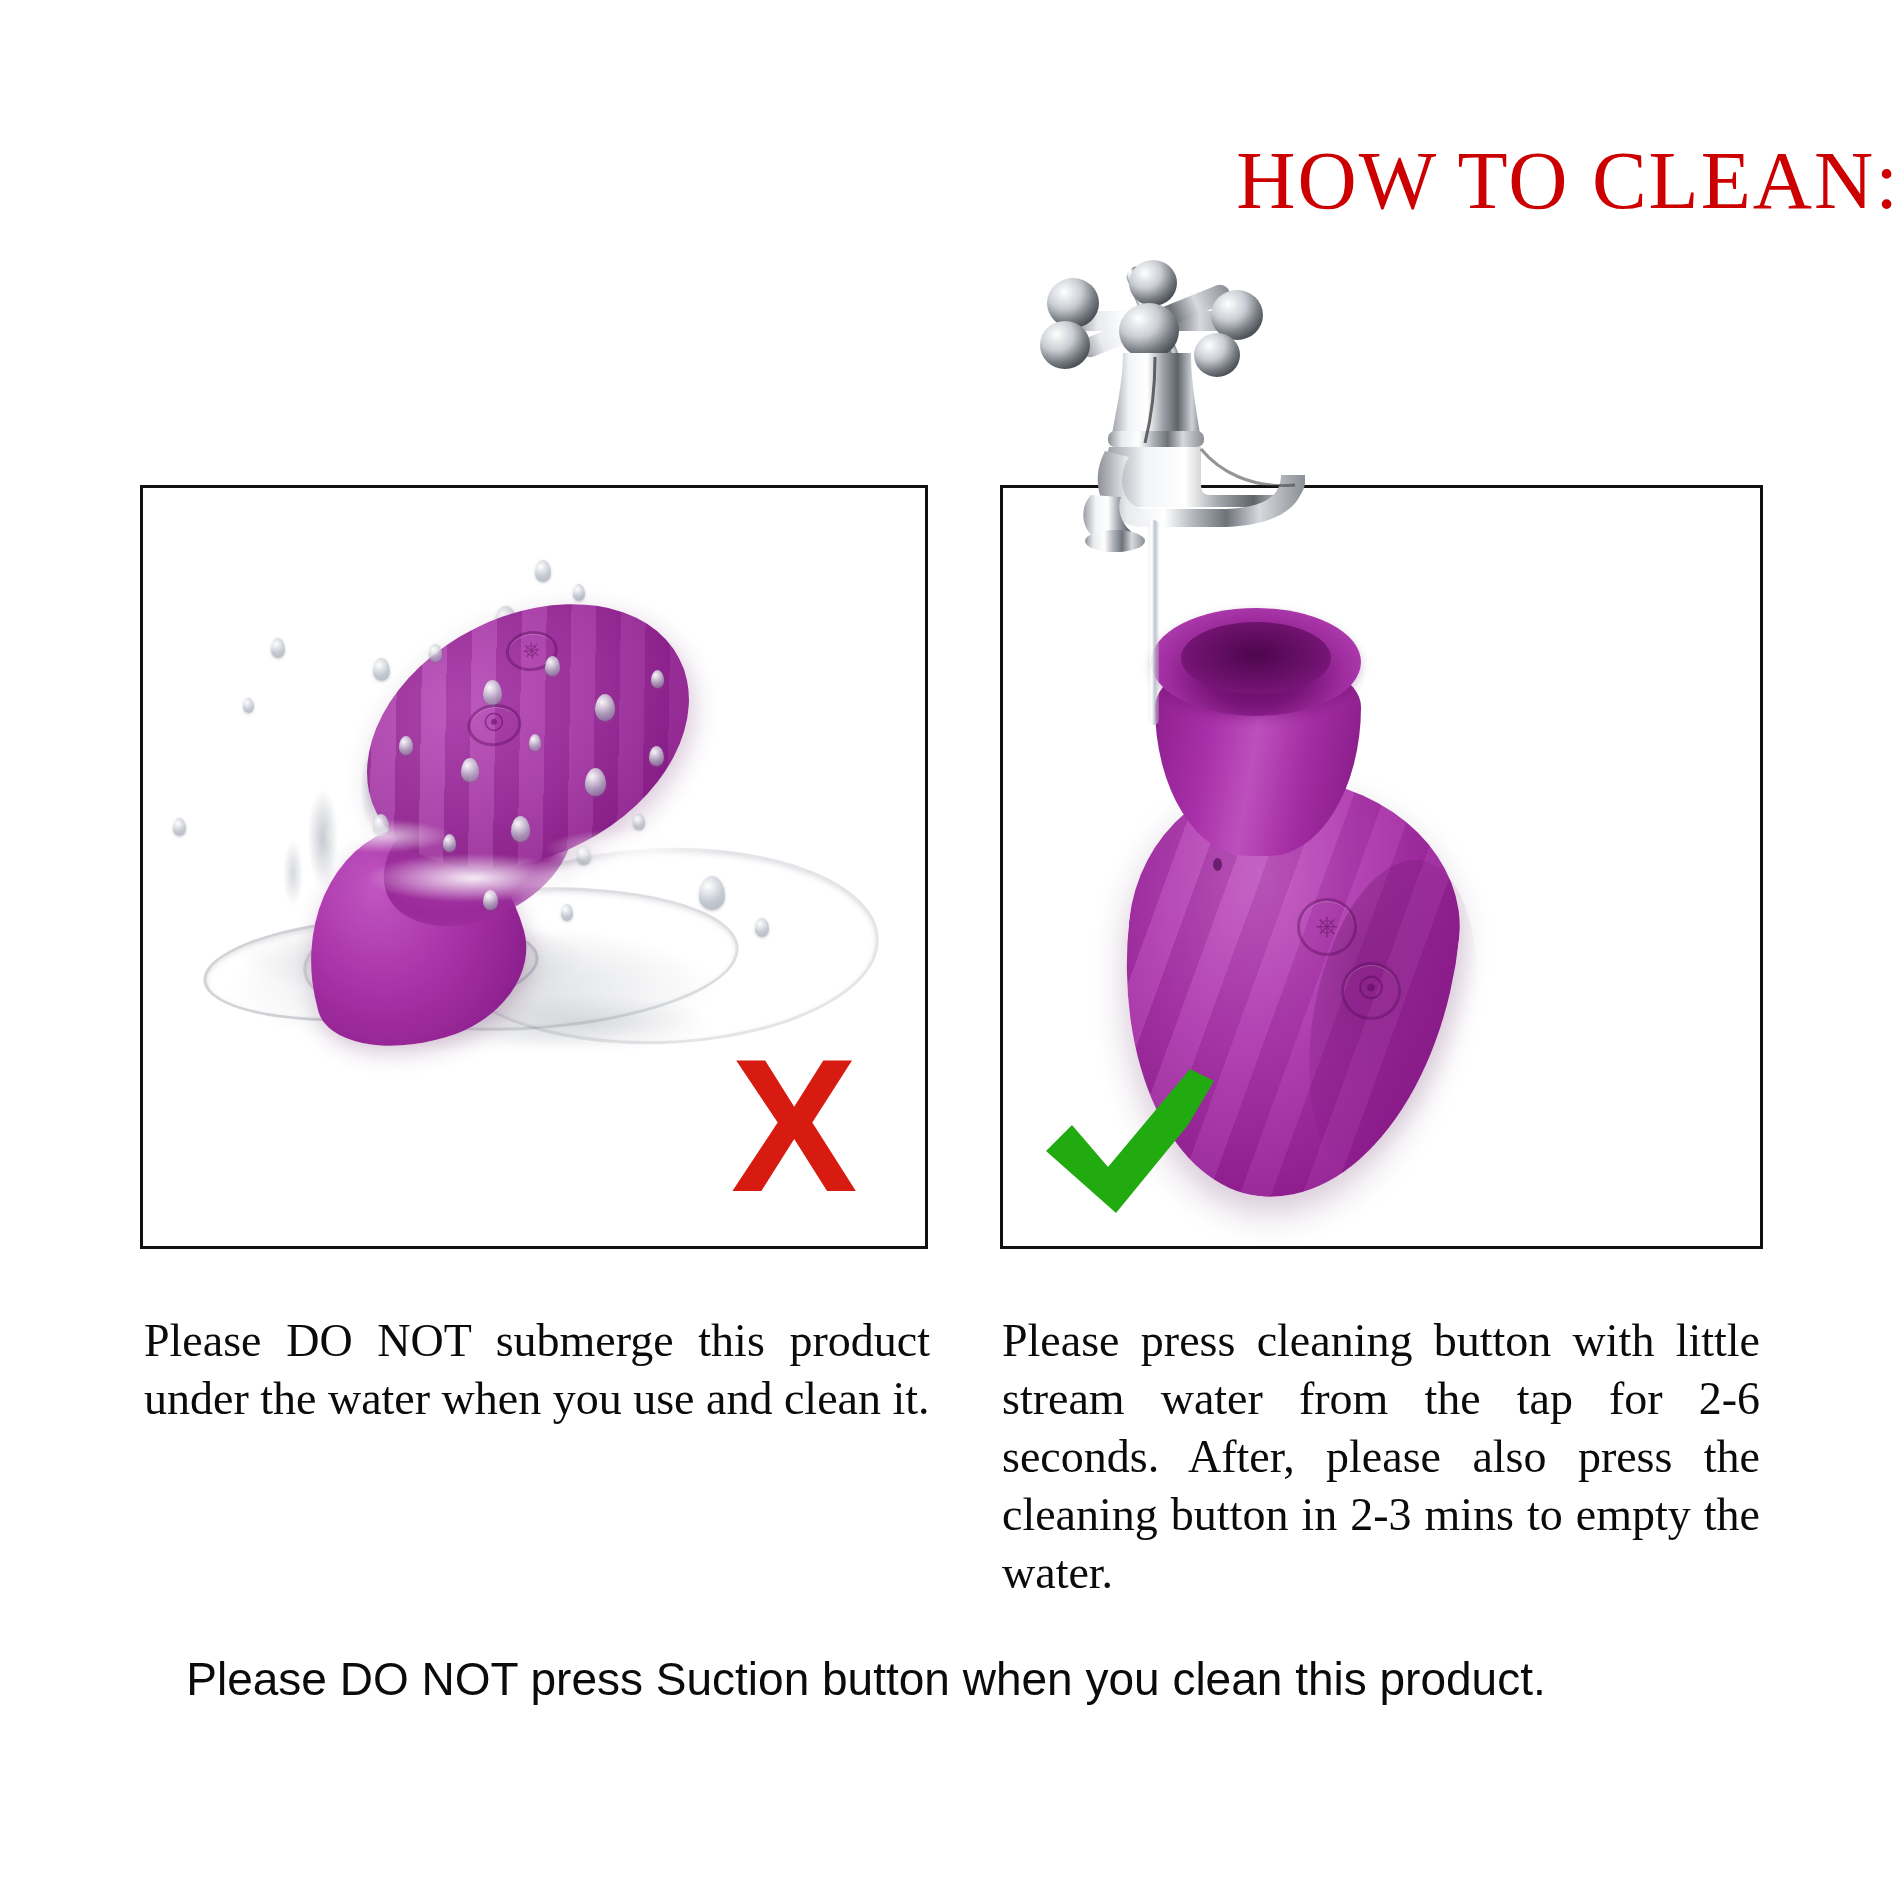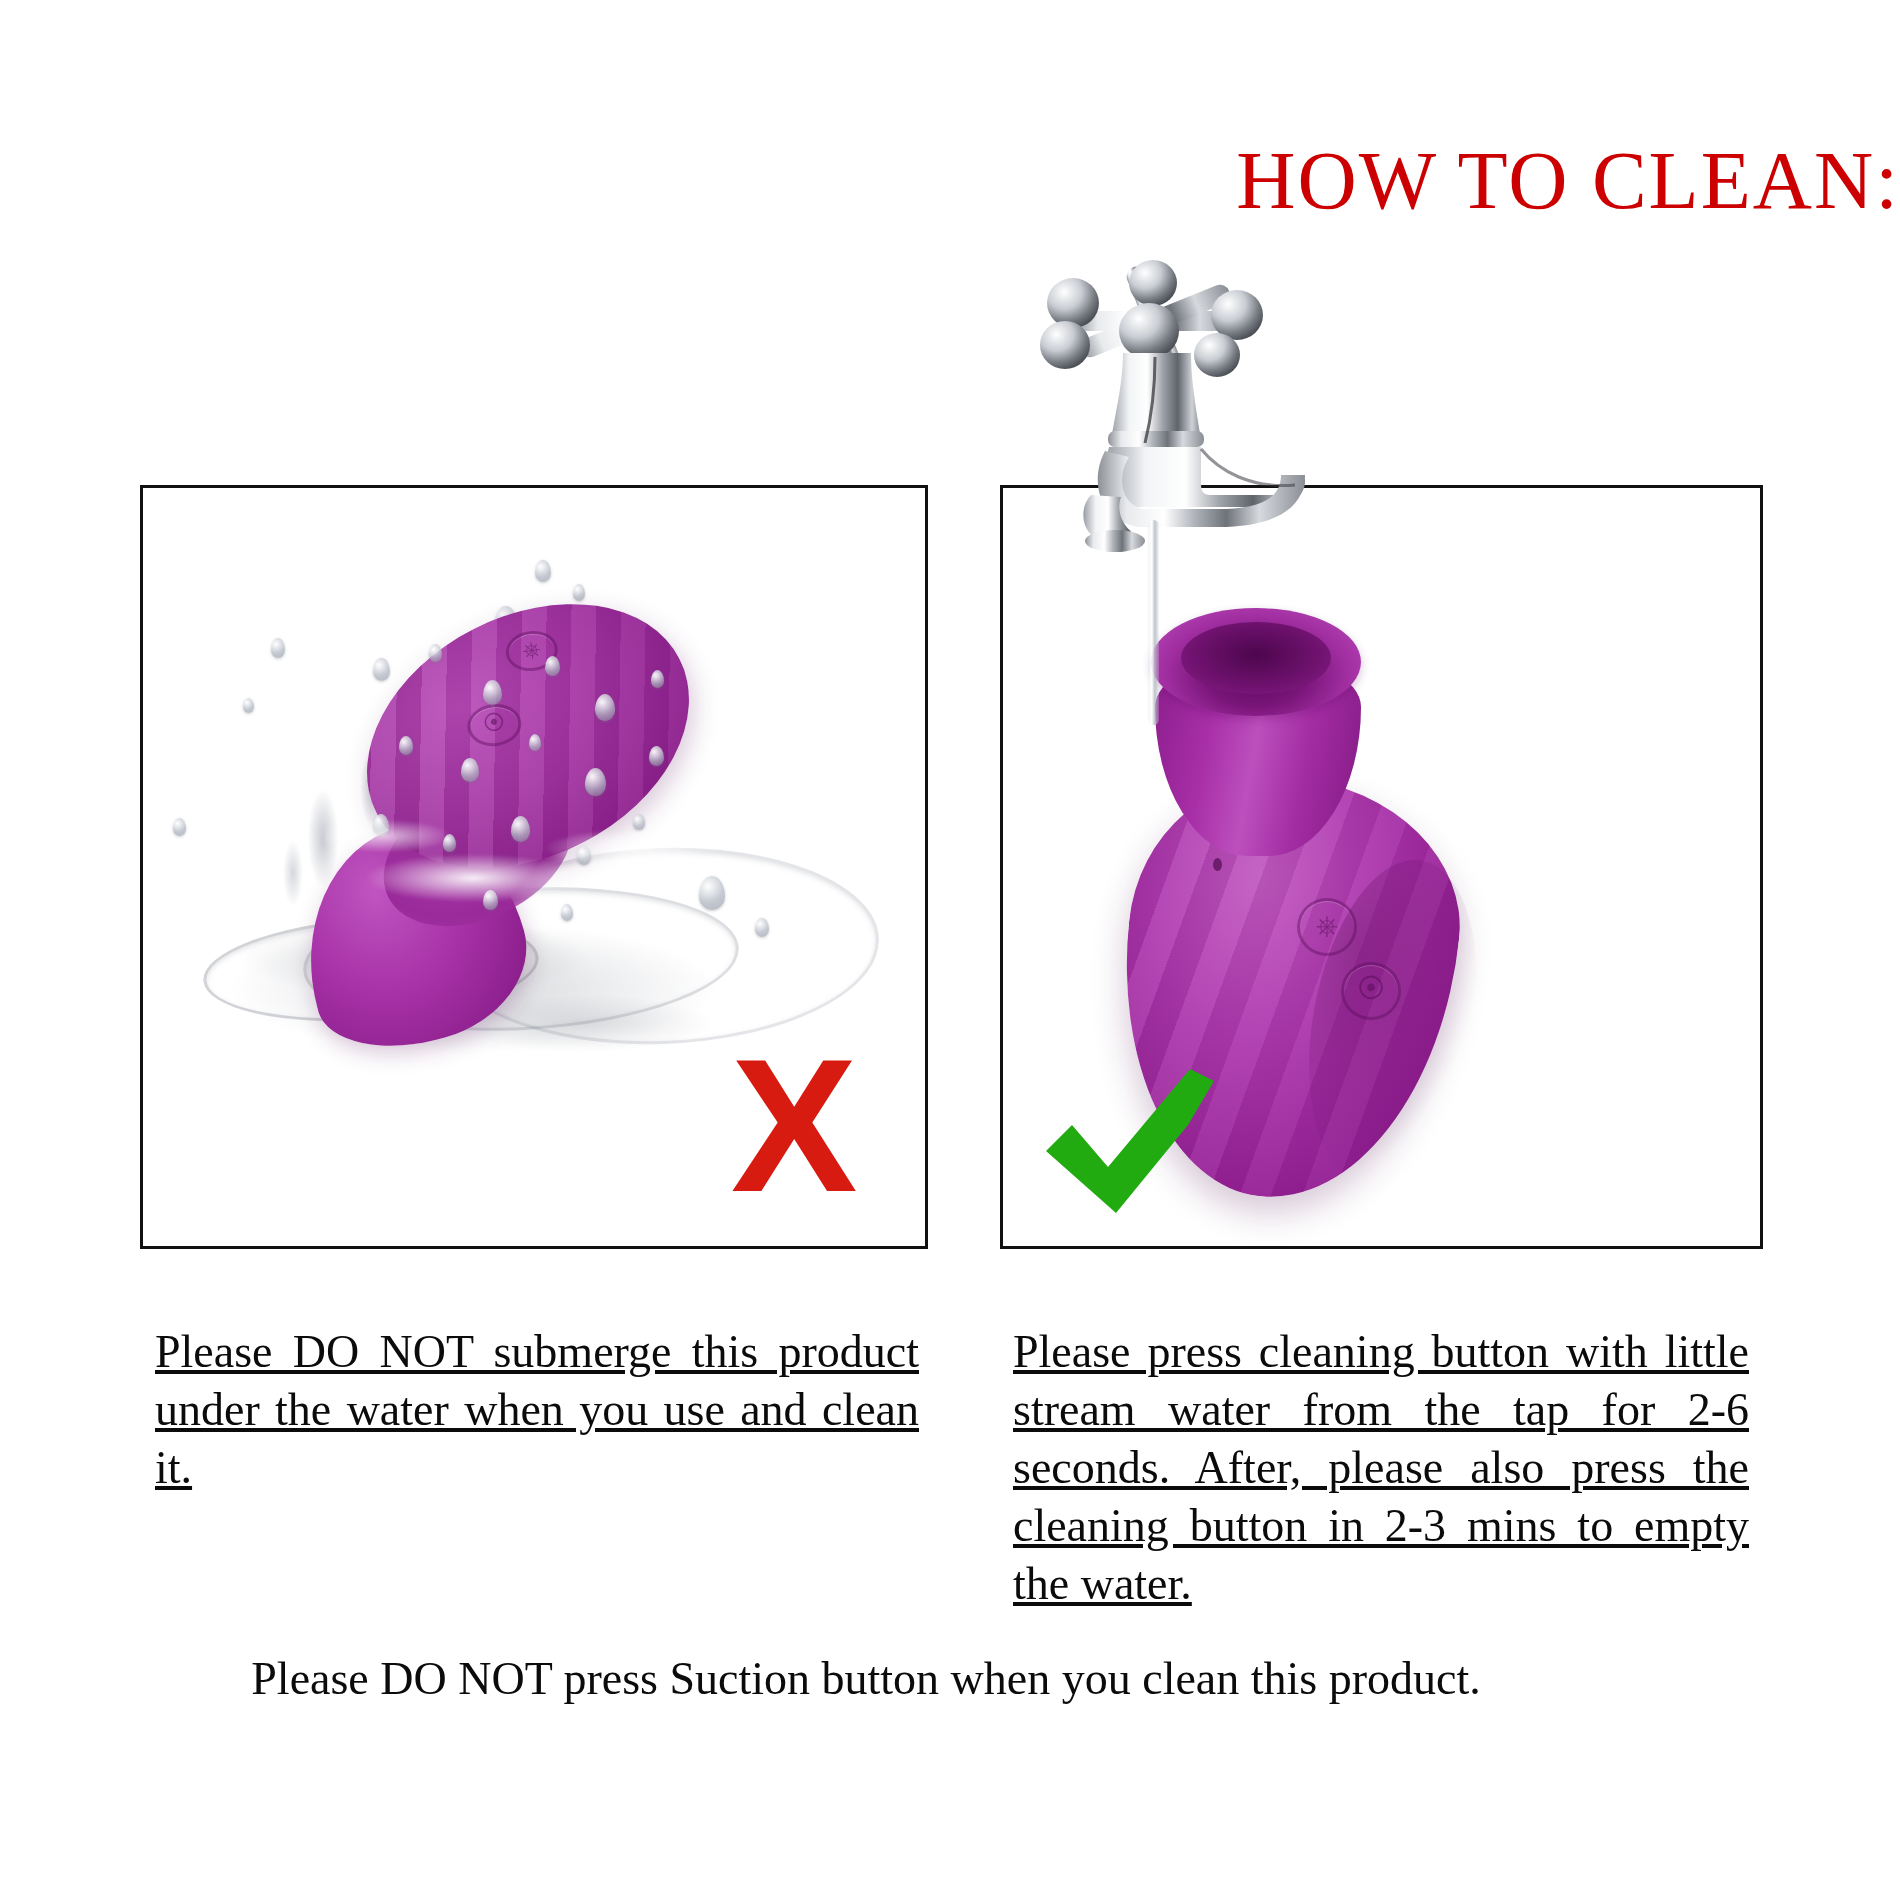--- a/index.html
+++ b/index.html
@@ -165,25 +165,25 @@
   
   .caption{
     position:absolute;
     font-family:"Liberation Serif","DejaVu Serif",serif;
     font-size:46px;line-height:58px;color:#0b0b0b;
     text-align:justify;
     -webkit-hyphens:none;hyphens:none;
   }
   #caption-left{left:142px;top:1310px;width:790px;}
   #caption-right{left:1000px;top:1310px;width:762px;}
-  .caption p{margin:13px;text-align:justify;text-align-last:left;text-decoration:underline;}
+  .caption p{margin:2px;text-align:justify;text-align-last:left;}
 
   .bottom-note{
     position:absolute;left:0;top:1650px;width:1732px;text-align:center;
-    font-family:Liberation Serif, serif;
+    font-family:Liberation Sans, sans-serif;
     font-size:46px;line-height:58px;color:#0b0b0b;
   }
 </style>
 </head>
 <body>
 
 <div class="page">
 
   <div class="title">HOW TO CLEAN:</div>
 

